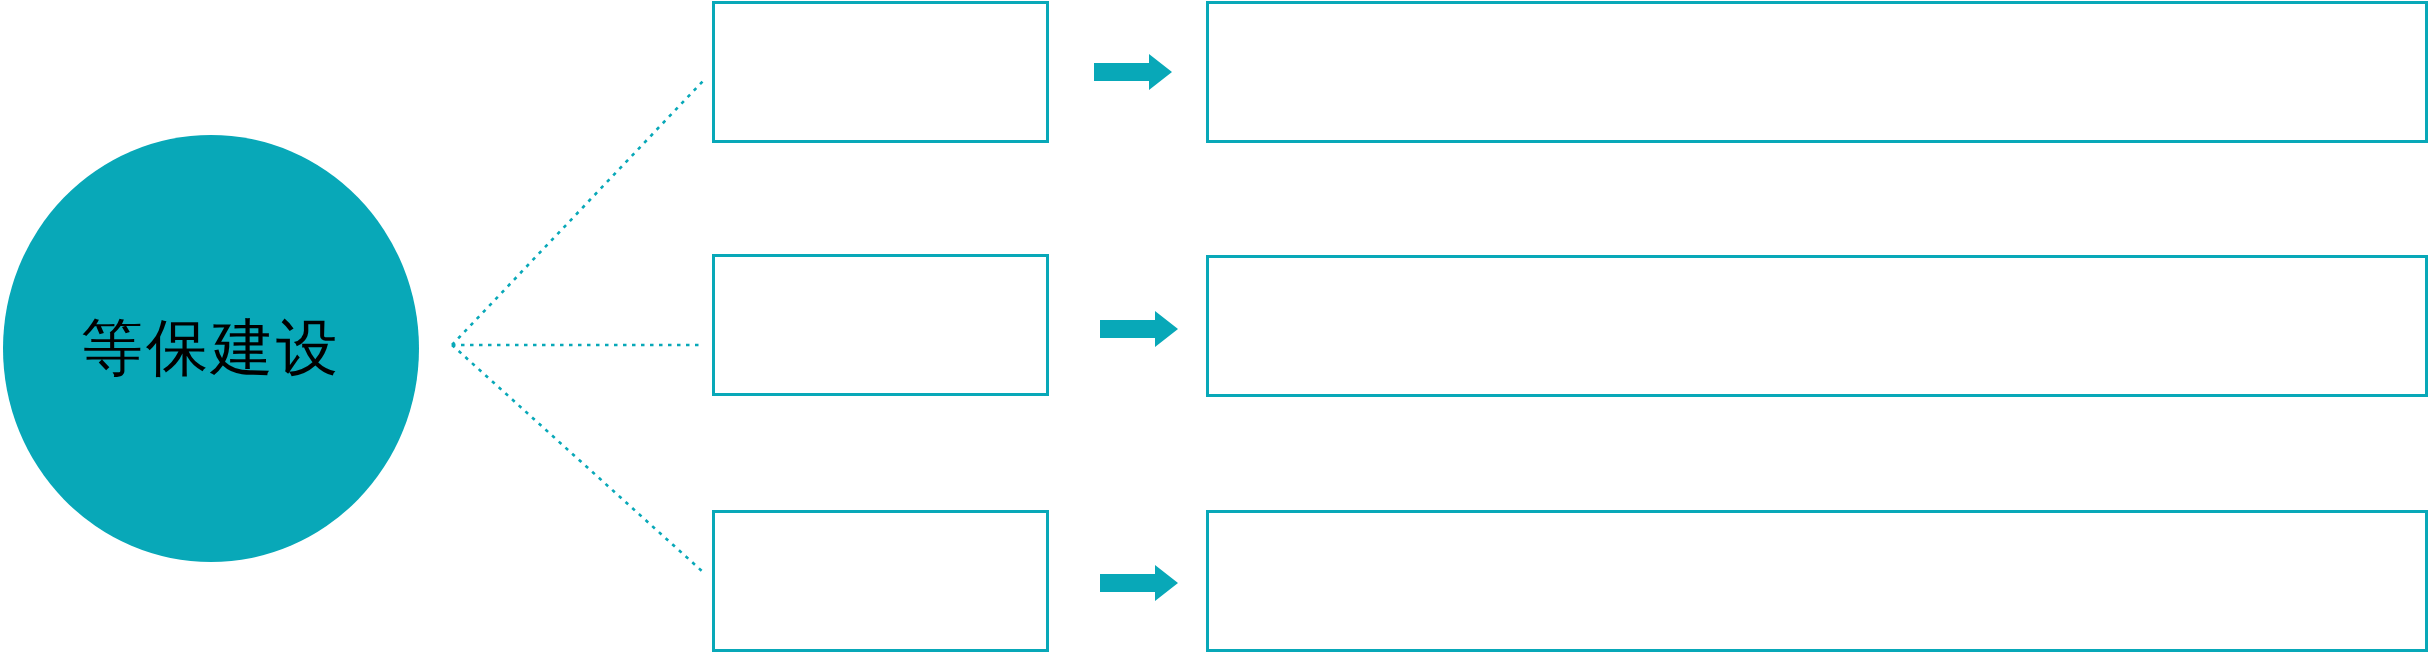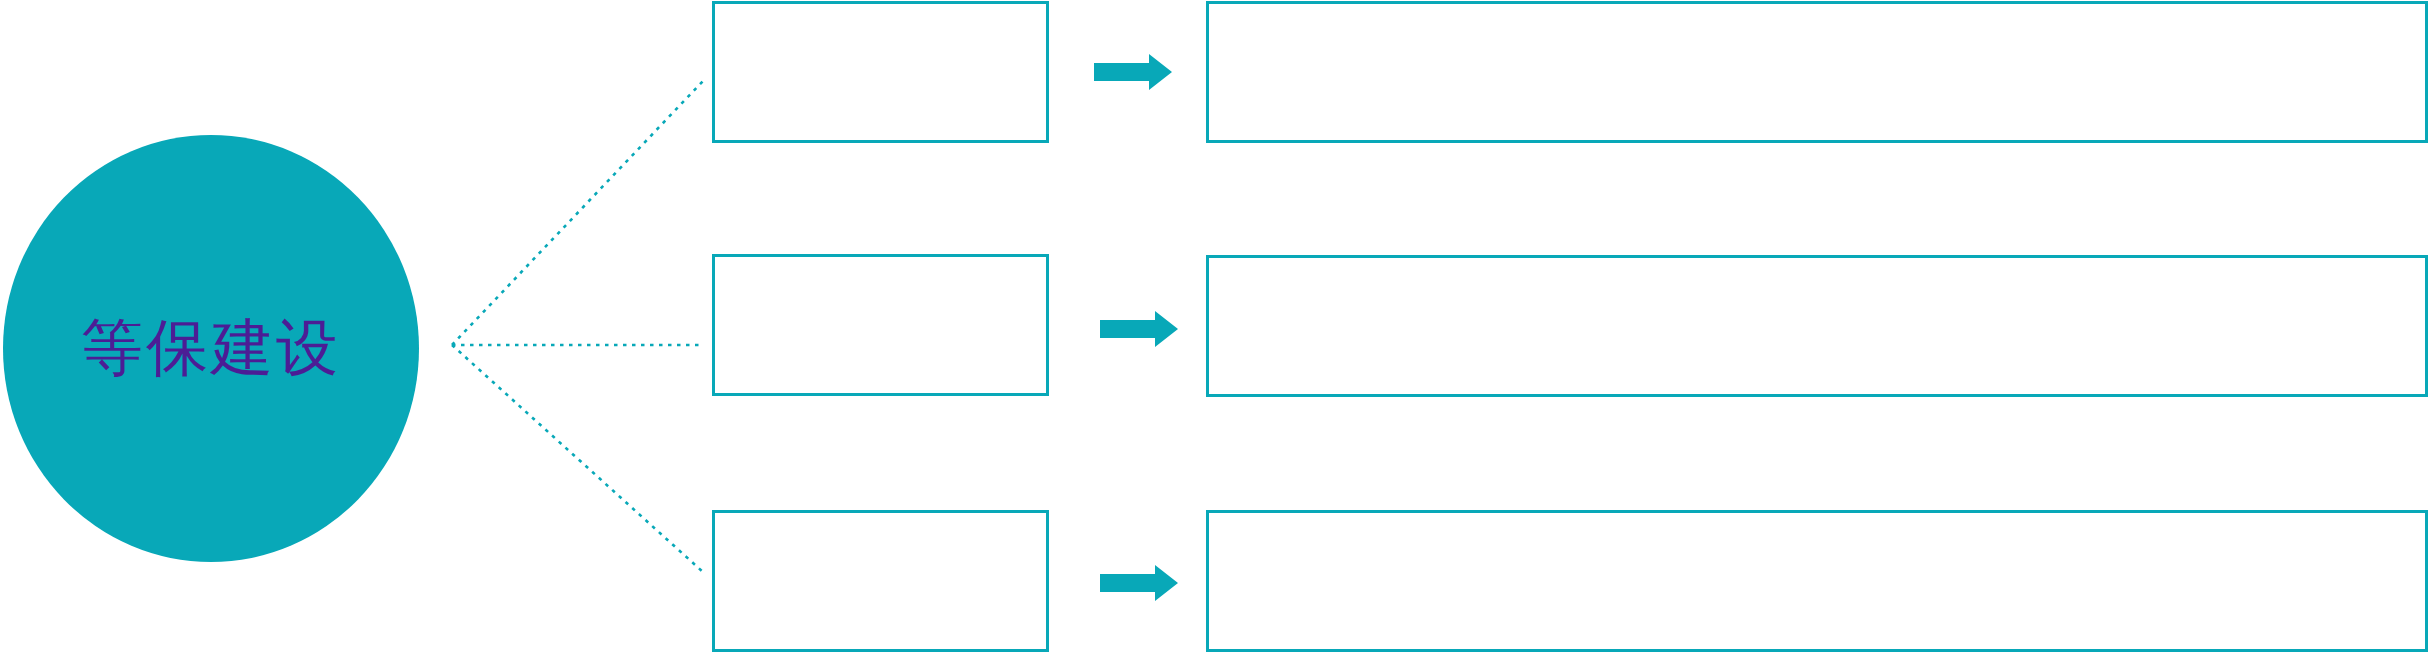--- a/index.html
+++ b/index.html
@@ -22,21 +22,21 @@
   }
   
   .hub-circle {
     position: absolute;
     left: 3px;
     top: 135px;
     width: 416px;
     height: 427px;
     border-radius: 50%;
     background: #08a8b8;
-    color: #4c1d95;
+    color: #000000;
     display: flex;
     flex-direction: column;
     align-items: center;
     justify-content: center;
     text-align: center;
     font-size: 62px;
     font-weight: 300;
     line-height: 1.24;
     letter-spacing: 3px;
     user-select: none;

